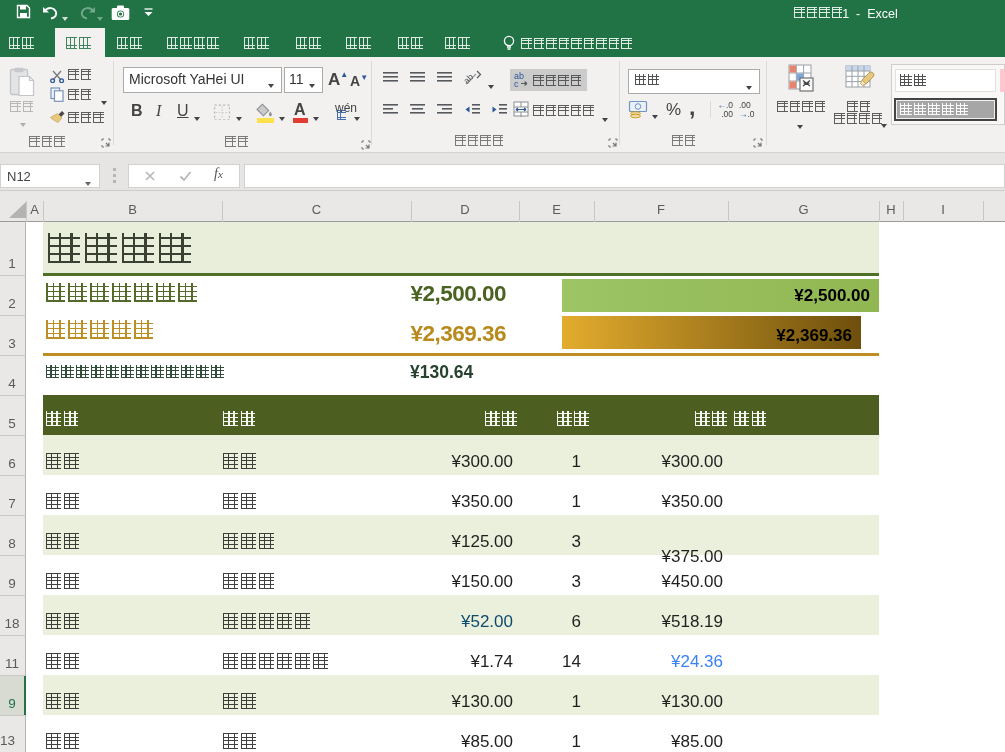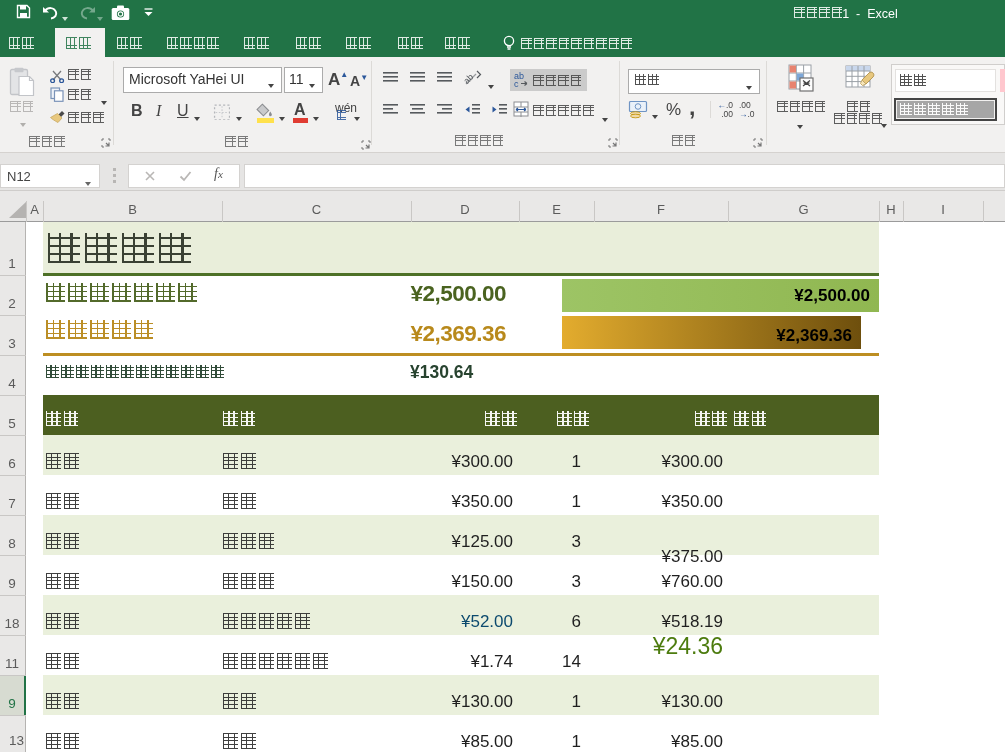--- a/index.html
+++ b/index.html
@@ -311,21 +311,21 @@
     </div>
 <div class="abs" style="left:0;top:595px;width:24px;height:35px;font-size:13.5px;color:#5b5b5b;text-align:center;display:flex;align-items:flex-end;justify-content:center;line-height:1">
       <span>18</span>
     </div>
 <div class="abs" style="left:0;top:635px;width:24px;height:35px;font-size:13.5px;color:#5b5b5b;text-align:center;display:flex;align-items:flex-end;justify-content:center;line-height:1">
       <span>11</span>
     </div>
 <div class="abs" style="left:0;top:675px;width:24px;height:35px;font-size:13.5px;color:#217346;text-align:center;display:flex;align-items:flex-end;justify-content:center;line-height:1">
       <span>9</span>
     </div>
-<div class="abs" style="left:0;top:715px;width:24px;height:32px;font-size:13.5px;color:#5b5b5b;text-align:center;display:flex;align-items:flex-end;justify-content:flex-end;line-height:1">
+<div class="abs" style="left:0;top:715px;width:24px;height:32px;font-size:13.5px;color:#5b5b5b;text-align:center;display:flex;align-items:flex-end;justify-content:flex-start;line-height:1">
       <span>13</span>
     </div>
 <div class="abs" style="left:0;top:275px;width:26px;height:1px;background:#c9c7c5"></div>
 <div class="abs" style="left:0;top:315px;width:26px;height:1px;background:#c9c7c5"></div>
 <div class="abs" style="left:0;top:355px;width:26px;height:1px;background:#c9c7c5"></div>
 <div class="abs" style="left:0;top:395px;width:26px;height:1px;background:#c9c7c5"></div>
 <div class="abs" style="left:0;top:435px;width:26px;height:1px;background:#c9c7c5"></div>
 <div class="abs" style="left:0;top:475px;width:26px;height:1px;background:#c9c7c5"></div>
 <div class="abs" style="left:0;top:515px;width:26px;height:1px;background:#c9c7c5"></div>
 <div class="abs" style="left:0;top:555px;width:26px;height:1px;background:#c9c7c5"></div>
@@ -368,32 +368,32 @@
 <div class="abs" style="left:43px;top:515px;width:836px;height:40px;background:#eaf0dc"></div>
 <div class="abs" style="left:46px;top:533px;color:#1f1f1f;font-size:18px;line-height:1"><span class="cn"><b></b><b></b></span></div>
 <div class="abs" style="left:223px;top:533px;color:#1f1f1f;font-size:18px;line-height:1"><span class="cn"><b></b><b></b><b></b></span></div>
 <div class="abs" style="right:492px;top:533px;color:#1f1f1f;font-size:17px;line-height:1">¥125.00</div>
 <div class="abs" style="right:424px;top:533px;color:#1f1f1f;font-size:17px;line-height:1">3</div>
 <div class="abs" style="right:282px;top:548px;color:#1f1f1f;font-size:17px;line-height:1">¥375.00</div>
 <div class="abs" style="left:46px;top:573px;color:#1f1f1f;font-size:18px;line-height:1"><span class="cn"><b></b><b></b></span></div>
 <div class="abs" style="left:223px;top:573px;color:#1f1f1f;font-size:18px;line-height:1"><span class="cn"><b></b><b></b><b></b></span></div>
 <div class="abs" style="right:492px;top:573px;color:#1f1f1f;font-size:17px;line-height:1">¥150.00</div>
 <div class="abs" style="right:424px;top:573px;color:#1f1f1f;font-size:17px;line-height:1">3</div>
-<div class="abs" style="right:282px;top:573px;color:#1f1f1f;font-size:17px;line-height:1">¥760.00</div>
+<div class="abs" style="right:282px;top:573px;color:#1f1f1f;font-size:17px;line-height:1">¥450.00</div>
 <div class="abs" style="left:43px;top:595px;width:836px;height:40px;background:#eaf0dc"></div>
 <div class="abs" style="left:46px;top:613px;color:#1f1f1f;font-size:18px;line-height:1"><span class="cn"><b></b><b></b></span></div>
 <div class="abs" style="left:223px;top:613px;color:#1f1f1f;font-size:18px;line-height:1"><span class="cn"><b></b><b></b><b></b><b></b><b></b></span></div>
 <div class="abs" style="right:492px;top:613px;color:#0c4a6e;font-size:17px;line-height:1">¥52.00</div>
 <div class="abs" style="right:424px;top:613px;color:#1f1f1f;font-size:17px;line-height:1">6</div>
 <div class="abs" style="right:282px;top:613px;color:#1f1f1f;font-size:17px;line-height:1">¥518.19</div>
 <div class="abs" style="left:46px;top:653px;color:#1f1f1f;font-size:18px;line-height:1"><span class="cn"><b></b><b></b></span></div>
 <div class="abs" style="left:223px;top:653px;color:#1f1f1f;font-size:18px;line-height:1"><span class="cn"><b></b><b></b><b></b><b></b><b></b><b></b></span></div>
 <div class="abs" style="right:492px;top:653px;color:#1f1f1f;font-size:17px;line-height:1">¥1.74</div>
 <div class="abs" style="right:424px;top:653px;color:#1f1f1f;font-size:17px;line-height:1">14</div>
-<div class="abs" style="right:282px;top:635px;color:#4d7c0f;font-size:23px;line-height:1">¥24.36</div>
+<div class="abs" style="right:282px;top:653px;color:#3b82f6;font-size:17px;line-height:1">¥24.36</div>
 <div class="abs" style="left:43px;top:675px;width:836px;height:40px;background:#eaf0dc"></div>
 <div class="abs" style="left:46px;top:693px;color:#1f1f1f;font-size:18px;line-height:1"><span class="cn"><b></b><b></b></span></div>
 <div class="abs" style="left:223px;top:693px;color:#1f1f1f;font-size:18px;line-height:1"><span class="cn"><b></b><b></b></span></div>
 <div class="abs" style="right:492px;top:693px;color:#1f1f1f;font-size:17px;line-height:1">¥130.00</div>
 <div class="abs" style="right:424px;top:693px;color:#1f1f1f;font-size:17px;line-height:1">1</div>
 <div class="abs" style="right:282px;top:693px;color:#1f1f1f;font-size:17px;line-height:1">¥130.00</div>
 <div class="abs" style="left:46px;top:733px;color:#1f1f1f;font-size:18px;line-height:1"><span class="cn"><b></b><b></b></span></div>
 <div class="abs" style="left:223px;top:733px;color:#1f1f1f;font-size:18px;line-height:1"><span class="cn"><b></b><b></b></span></div>
 <div class="abs" style="right:492px;top:733px;color:#1f1f1f;font-size:17px;line-height:1">¥85.00</div>
 <div class="abs" style="right:424px;top:733px;color:#1f1f1f;font-size:17px;line-height:1">1</div>

